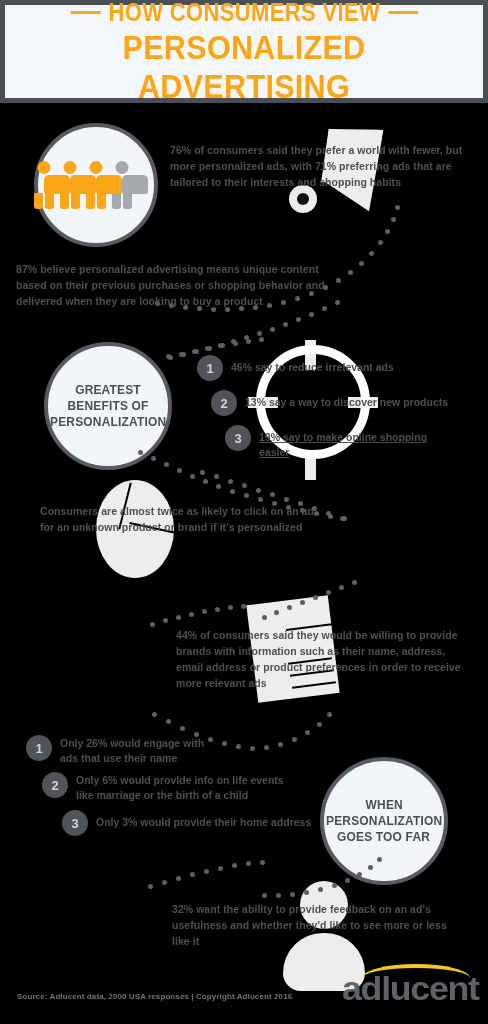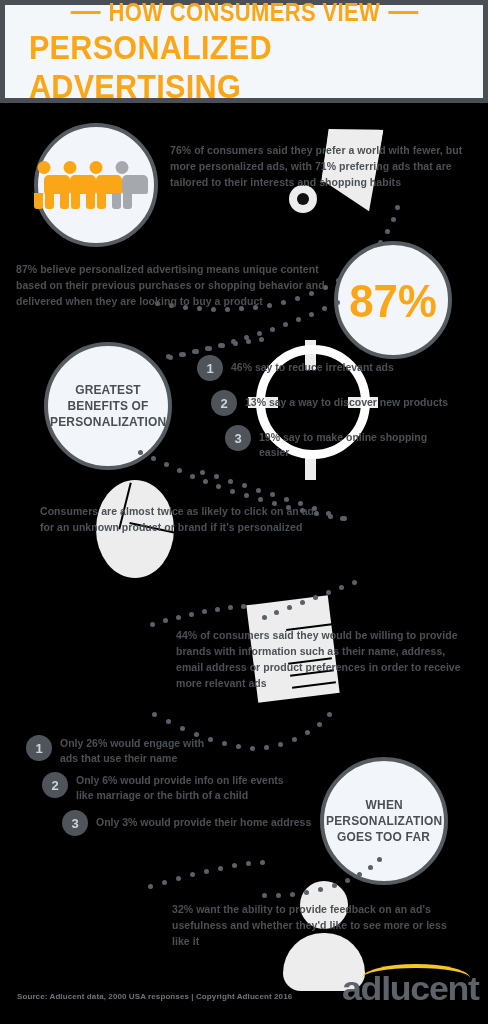--- a/index.html
+++ b/index.html
@@ -25,20 +25,21 @@
     background: #4a4f55;
     padding: 5px;
   }
   .header-inner {
     width: 100%; height: 100%;
     background: #f4f7fa;
     display: flex;
     flex-direction: column;
     align-items: center;
     justify-content: center;
+    text-align: center;
   }
   .title-line1 {
     display: flex;
     align-items: center;
     gap: 9px;
     color: #fba617;
     font-size: 25px;
     font-weight: bold;
     letter-spacing: 0.4px;
     font-family: "Liberation Sans Narrow", "Liberation Sans", sans-serif;
@@ -284,23 +285,20 @@
       <span style="left:181px; top:73px;"></span>
     <span style="left:193px; top:65px;"></span>
       <span style="left:204px; top:56px;"></span>
     <span style="left:214px; top:46px;"></span>
       <span style="left:223px; top:35px;"></span>
     <span style="left:230px; top:24px;"></span>
       <span style="left:236px; top:12px;"></span>
     <span style="left:240px; top:0px;"></span>
   </div>
 
-  <div class="circle" style="left:334px; top:241px; width:118px; height:118px;">
-    <span class="stat-number" style="font-size:47px;">87%</span>
-  </div>
 
   <p class="body-copy" style="left:16px; top:262px; width:316px;">87% believe personalized advertising means unique content based on their previous purchases or shopping behavior and delivered when they are looking to buy a product</p>
 
   <div class="dots" style="left:165px; top:300px; width:180px; height:58px;">
     <span style="left:170px; top:0px;"></span>
       <span style="left:157px; top:6px;"></span>
     <span style="left:144px; top:12px;"></span>
       <span style="left:131px; top:17px;"></span>
     <span style="left:118px; top:22px;"></span>
       <span style="left:105px; top:27px;"></span>
@@ -322,21 +320,21 @@
   <div class="list-item" style="left:197px; top:355px;">
     <span class="list-bullet">1</span>
     <span class="list-text">46% say to reduce irrelevant ads</span>
   </div>
   <div class="list-item" style="left:211px; top:390px;">
     <span class="list-bullet">2</span>
     <span class="list-text">13% say a way to discover new products</span>
   </div>
   <div class="list-item" style="left:225px; top:425px;">
     <span class="list-bullet">3</span>
-    <span class="list-text" style="max-width:175px;">19% say to make online shopping easier</span>
+    <span class="list-text" style="max-width:175px;text-decoration:underline;">19% say to make online shopping easier</span>
   </div>
 
   <div class="dots" style="left:168px; top:335px; width:110px; height:22px;">
     <span style="left:0px;  top:20px;"></span>
       <span style="left:13px; top:17px;"></span>
     <span style="left:26px; top:14px;"></span>
       <span style="left:39px; top:11px;"></span>
     <span style="left:52px; top:8px;"></span>
       <span style="left:65px;  top:6px;"></span>
     <span style="left:78px; top:4px;"></span>

